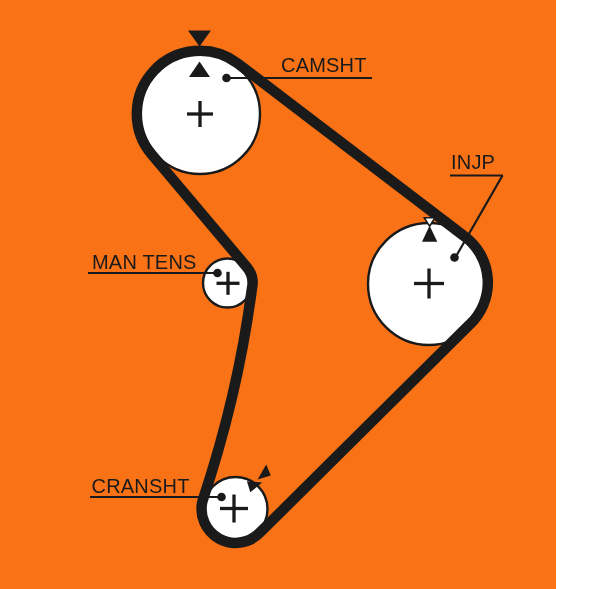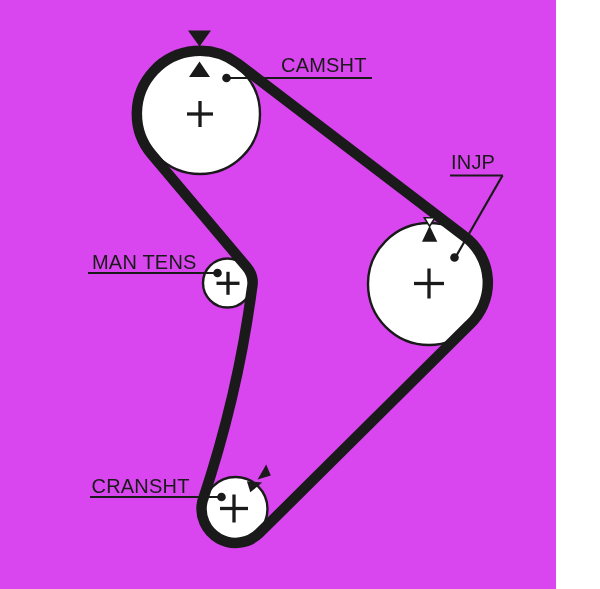--- a/index.html
+++ b/index.html
@@ -7,21 +7,21 @@
     padding: 0;
     background: #ffffff;
     width: 600px;
     height: 589px;
     overflow: hidden;
   }
   .diagram-wrap {
     position: relative;
     width: 556px;
     height: 589px;
-    background: #d946ef;
+    background: #f97316;
   }
   svg { display: block; }
   .pulley {
     fill: #ffffff;
     stroke: #1a1a1a;
     stroke-width: 2.4;
   }
   .belt {
     fill: none;
     stroke: #1a1a1a;

